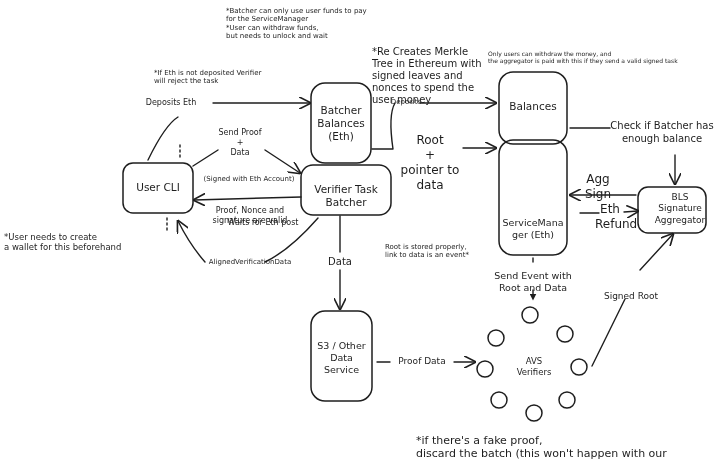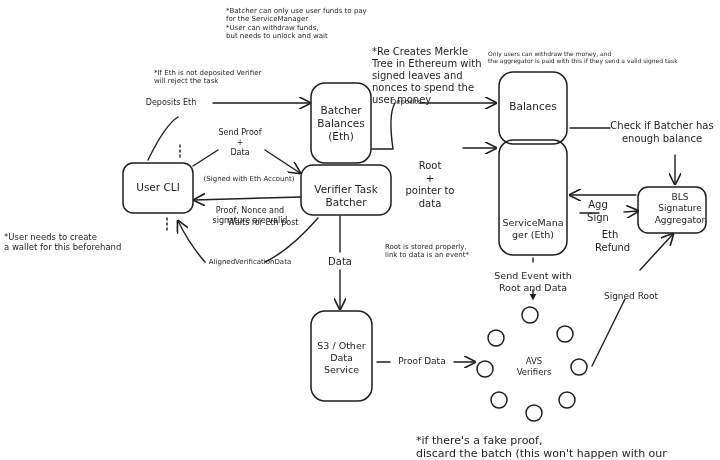--- a/index.html
+++ b/index.html
@@ -4,21 +4,21 @@
 <style>
   html, body { margin: 0; padding: 0; background: #ffffff; }
   body { width: 720px; height: 460px; overflow: hidden; position: relative; font-family: "DejaVu Sans", sans-serif; }
   svg#diagram { position: absolute; left: 0; top: 0; width: 720px; height: 460px; }
   .stroke { fill: none; stroke: #1e1e1e; stroke-width: 1.4; stroke-linecap: round; stroke-linejoin: round; }
   .box { fill: none; stroke: #1e1e1e; stroke-width: 1.5; }
   .lbl { position: absolute; color: #1e1e1e; white-space: pre-line; text-align: center; line-height: 1.25; }
   .note { position: absolute; color: #1e1e1e; white-space: pre-line; text-align: left; line-height: 1.2; font-size: 7px; }
   .box-lbl { font-size: 10.5px; }
   .edge-lbl { font-size: 8px; }
-  .small { font-size: 10px; margin-top: 27px; }
+  .small { font-size: 12px; }
   .mid { font-size: 10px; }
 </style>
 </head>
 <body>
 
 <svg id="diagram" viewBox="0 0 720 460">
   <defs>
     <marker id="arr" viewBox="0 0 10 10" refX="9" refY="5" markerWidth="9" markerHeight="9" orient="auto-start-reverse">
       <path d="M0,0 L10,5 L0,10" fill="none" stroke="#1e1e1e" stroke-width="1.3"></path>
     </marker>

